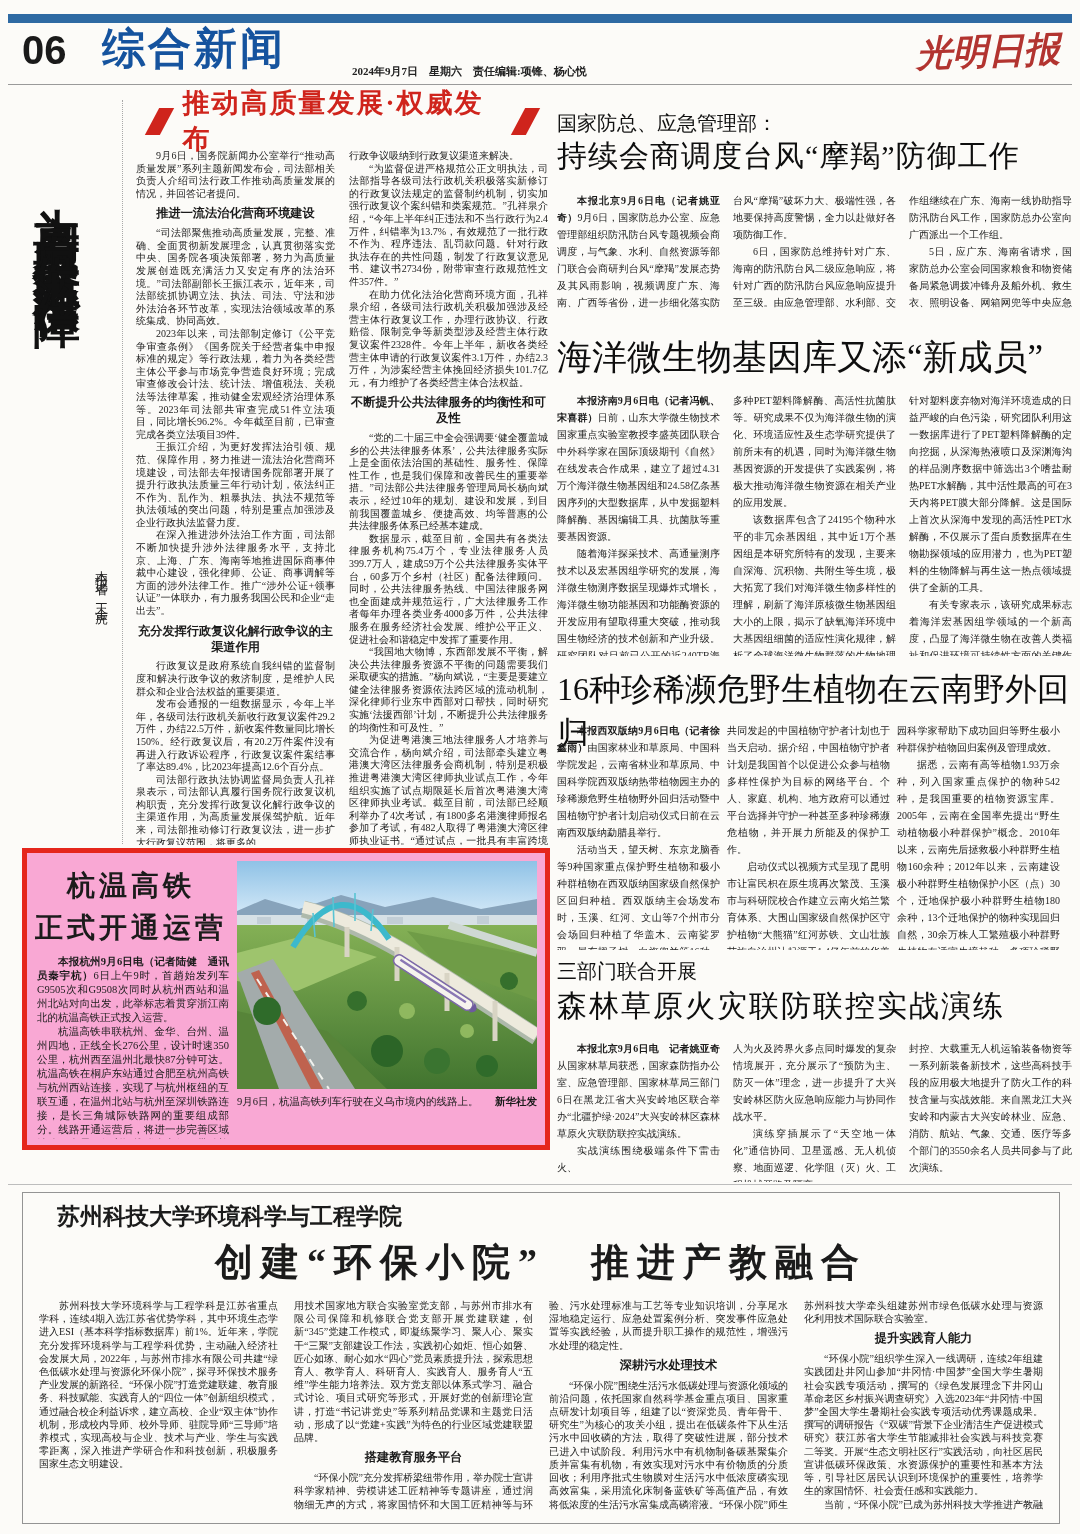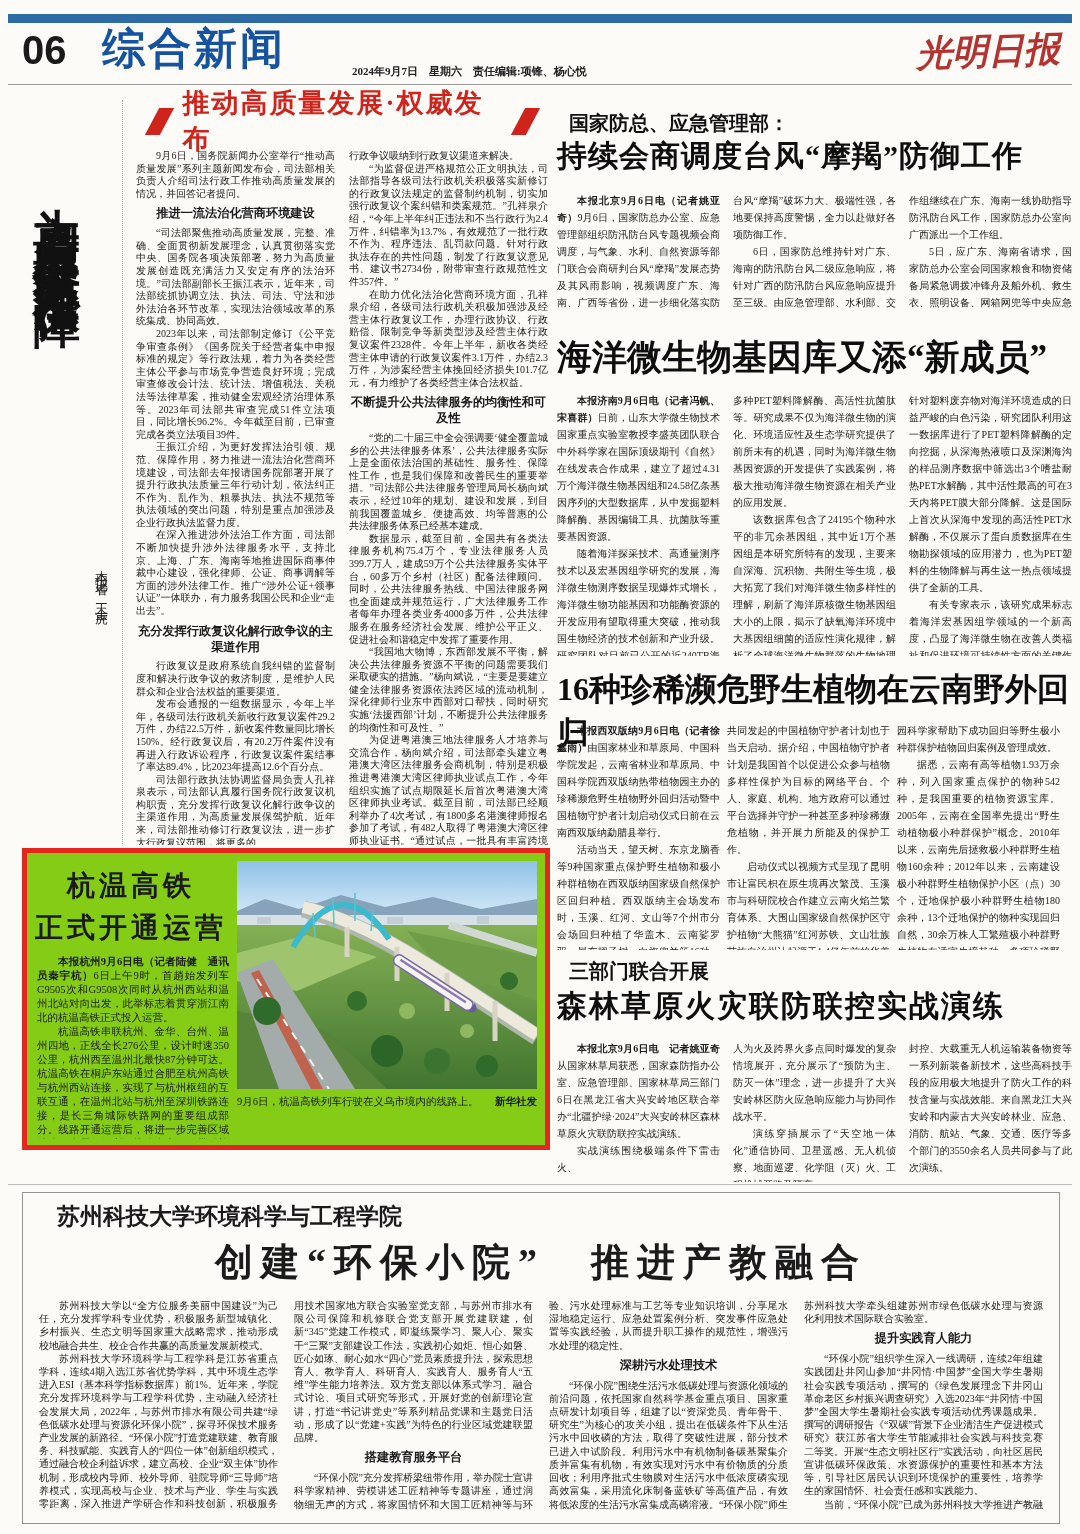--- a/index.html
+++ b/index.html
@@ -24,24 +24,24 @@
   .slash{width:15px;height:27px;background:#cf241c;transform:skewX(-28deg);margin:0 16px;}
   
   .cols{display:flex;}
   .col{text-align:justify;overflow:hidden;}
   .para{text-indent:2em;margin:0;}
   .cont{text-indent:0;}
   .sub-head{font-weight:bold;text-align:center;text-indent:0;margin:6px 0 5px;font-size:1.22em;line-height:1.3;}
   .main-col{width:199px;font-size:10px;line-height:12.6px;height:695px;}
   .r-col{width:163px;font-size:10px;line-height:17px;}
   .ad-col{width:239px;font-size:10px;line-height:13.2px;height:212px;}
-  .kicker{font-weight:bold;color:#111;margin-left:12px;}
-  .headline{font-weight:bold;color:#0e0e0e;}
-  
-  .red-box{border:5px solid #e5261c;background:#84cc16;}
+  .kicker{font-weight:normal;color:#111;}
+  .headline{font-weight:normal;color:#0e0e0e;}
+  
+  .red-box{border:5px solid #e5261c;background:#f9a8d4;}
   .rail-title{font-size:28px;font-weight:bold;text-align:center;letter-spacing:4px;}
   .rail-body{font-size:10.5px;line-height:14px;}
   .caption-row{display:flex;justify-content:space-between;font-size:10.5px;}
   .caption-credit{font-weight:bold;}
   
   .ad-box{border:1px solid #949494;background:#fcfbf8;}
   .ad-kicker{font-size:23px;font-weight:bold;}
   .ad-headline{font-size:38px;font-weight:bold;text-align:center;letter-spacing:8px;}
 </style>
 </head>
@@ -226,21 +226,20 @@
       <span class="caption-credit">新华社发</span>
     </div>
   </div>
 
   <div class="abs rule" style="left:8px;top:1184px;width:1064px;height:1px;background:#bdbdbd;"></div>
   <div class="abs ad-box" style="left:22px;top:1192px;width:1036px;height:330px;">
     <div class="abs ad-kicker" style="left:34px;top:8px;">苏州科技大学环境科学与工程学院</div>
     <div class="abs ad-headline" style="left:0;top:44px;width:100%;">创建“环保小院”　推进产教融合</div>
     <div class="abs cols" style="left:16px;top:106px;width:1004px;gap:16px;">
       <div class="col ad-col">
-          <div class="para">苏州科技大学以“全方位服务美丽中国建设”为己任，充分发挥学科专业优势，积极服务新型城镇化、乡村振兴、生态文明等国家重大战略需求，推动形成校地融合共生、校企合作共赢的高质量发展新模式。</div>
           <div class="para">苏州科技大学环境科学与工程学科是江苏省重点学科，连续4期入选江苏省优势学科，其中环境生态学进入ESI（基本科学指标数据库）前1%。近年来，学院充分发挥环境科学与工程学科优势，主动融入经济社会发展大局，2022年，与苏州市排水有限公司共建“绿色低碳水处理与资源化环保小院”，探寻环保技术服务产业发展的新路径。“环保小院”打造党建联建、教育服务、科技赋能、实践育人的“四位一体”创新组织模式，通过融合校企利益诉求，建立高校、企业“双主体”协作机制，形成校内导师、校外导师、驻院导师“三导师”培养模式，实现高校与企业、技术与产业、学生与实践零距离，深入推进产学研合作和科技创新，积极服务国家生态文明建设。</div>
         </div>
       <div class="col ad-col">
           <div class="para cont">用技术国家地方联合实验室党支部，与苏州市排水有限公司保障和机修联合党支部开展党建联建，创新“345”党建工作模式，即凝练聚学习、聚人心、聚实干“三聚”支部建设工作法，实践初心如炬、恒心如磐、匠心如琢、耐心如水“四心”党员素质提升法，探索思想育人、教学育人、科研育人、实践育人、服务育人“五维”学生能力培养法。双方党支部以体系式学习、融合式讨论、项目式研究等形式，开展好党的创新理论宣讲，打造“书记讲党史”等系列精品党课和主题党日活动，形成了以“党建+实践”为特色的行业区域党建联盟品牌。</div>
           <div class="sub-head">搭建教育服务平台</div>
           <div class="para">“环保小院”充分发挥桥梁纽带作用，举办院士宣讲科学家精神、劳模讲述工匠精神等专题讲座，通过润物细无声的方式，将家国情怀和大国工匠精神等与环保技能培训等相结合，提升广大师生和公司职工的思想道德修养和社会责任意识。围绕污水收集、输送和处理过程中的常见问题，小院师生撰写《污水操作规程》，面向公司职工开展污水管网检测与维护、污水水质分析与化</div>
         </div>
       <div class="col ad-col">
           <div class="para cont">验、污水处理标准与工艺等专业知识培训，分享尾水湿地稳定运行、应急处置案例分析、突发事件应急处置等实践经验，从而提升职工操作的规范性，增强污水处理的稳定性。</div>
           <div class="sub-head">深耕污水处理技术</div>

